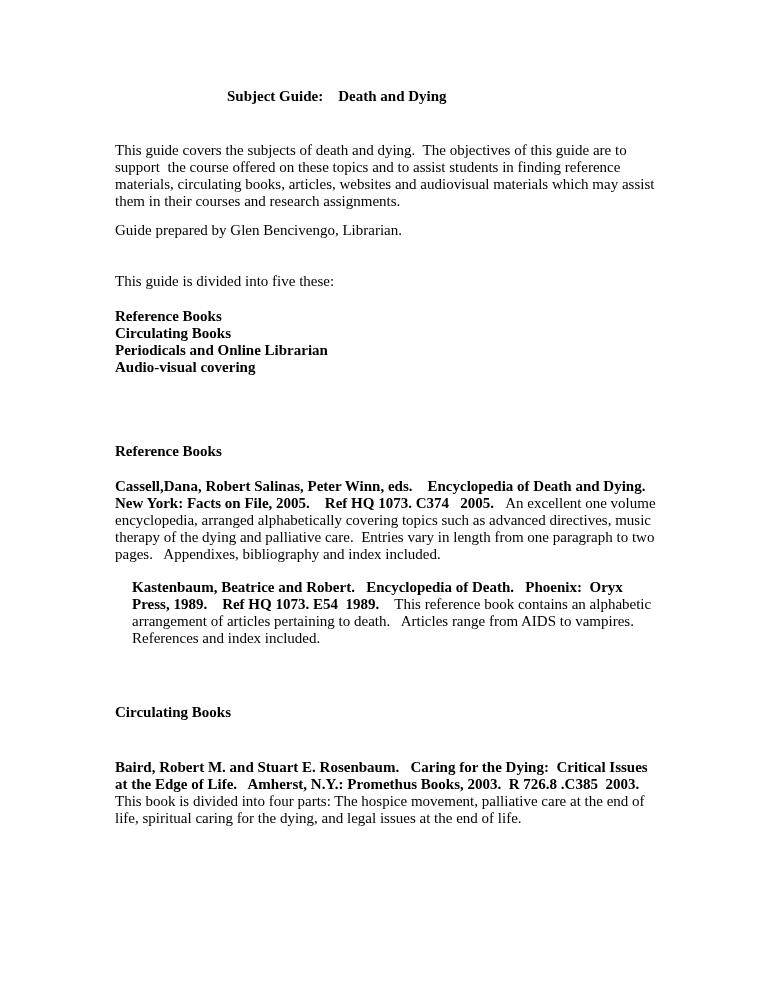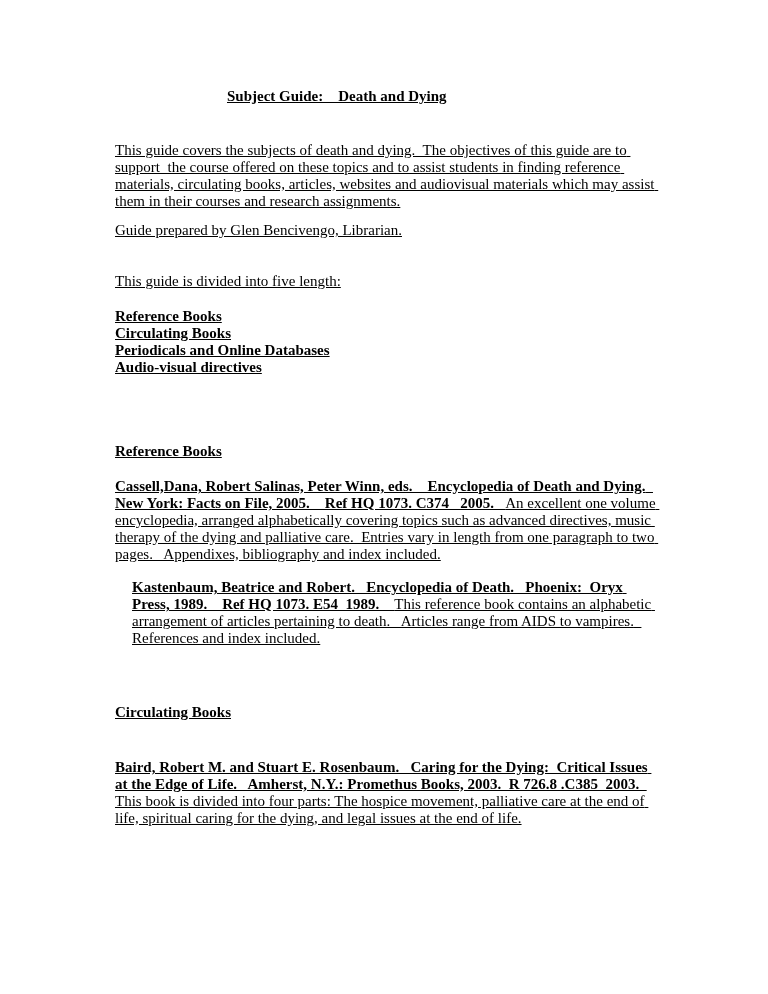--- a/index.html
+++ b/index.html
@@ -11,21 +11,20 @@
     color: #000000;
     font-family: "Liberation Serif", "DejaVu Serif", serif;
     font-size: 15px;
     line-height: 17px;
     overflow: hidden;
   }
   .page {
     width: 768px;
     height: 994px;
     padding: 88px 112px 0 115px;
-    text-decoration: underline;
   }
   p, .block { margin: 0; white-space: pre-wrap; }
   .title {
     font-weight: bold;
     padding-left: 112px;
     margin-bottom: 37px;
   }
   .mb17 { margin-bottom: 12px; }
   .mb18 { margin-bottom: 18px; }
   .mb34 { margin-bottom: 34px; }
@@ -41,27 +40,27 @@
 <body>
 
 <div class="page">
 
   <p class="title">Subject Guide:    Death and Dying</p>
 
   <p class="mb17">This guide covers the subjects of death and dying.  The objectives of this guide are to support  the course offered on these topics and to assist students in finding reference materials, circulating books, articles, websites and audiovisual materials which may assist them in their courses and research assignments.</p>
 
   <p class="mb34">Guide prepared by Glen Bencivengo, Librarian.</p>
 
-  <p class="mb18">This guide is divided into five length:</p>
+  <p class="mb18">This guide is divided into five these:</p>
 
   <div class="parts-list mb67">
     <div class="block">Reference Books</div>
     <div class="block">Circulating Books</div>
-    <div class="block">Periodicals and Online Databases</div>
-    <div class="block">Audio-visual directives</div>
+    <div class="block">Periodicals and Online Librarian</div>
+    <div class="block">Audio-visual covering</div>
   </div>
 
   <div>
     <p class="section-heading mb18">Reference Books</p>
 
     <p class="entry mb35"><span class="citation">Cassell,Dana, Robert Salinas, Peter Winn, eds.    Encyclopedia of Death and Dying.  New York: Facts on File, 2005.    Ref HQ 1073. C374   2005.   </span><span>An excellent one volume encyclopedia, arranged alphabetically covering topics such as advanced directives, music therapy of the dying and palliative care.  Entries vary in length from one paragraph to two pages.   Appendixes, bibliography and index included.</span></p>
 
     <p class="entry mb57"><span class="citation">Kastenbaum, Beatrice and Robert.   Encyclopedia of Death.   Phoenix:  Oryx Press, 1989.    Ref HQ 1073. E54  1989.    </span><span>This reference book contains an alphabetic arrangement of articles pertaining to death.   Articles range from AIDS to vampires.  References and index included.</span></p>
   </div>
 

